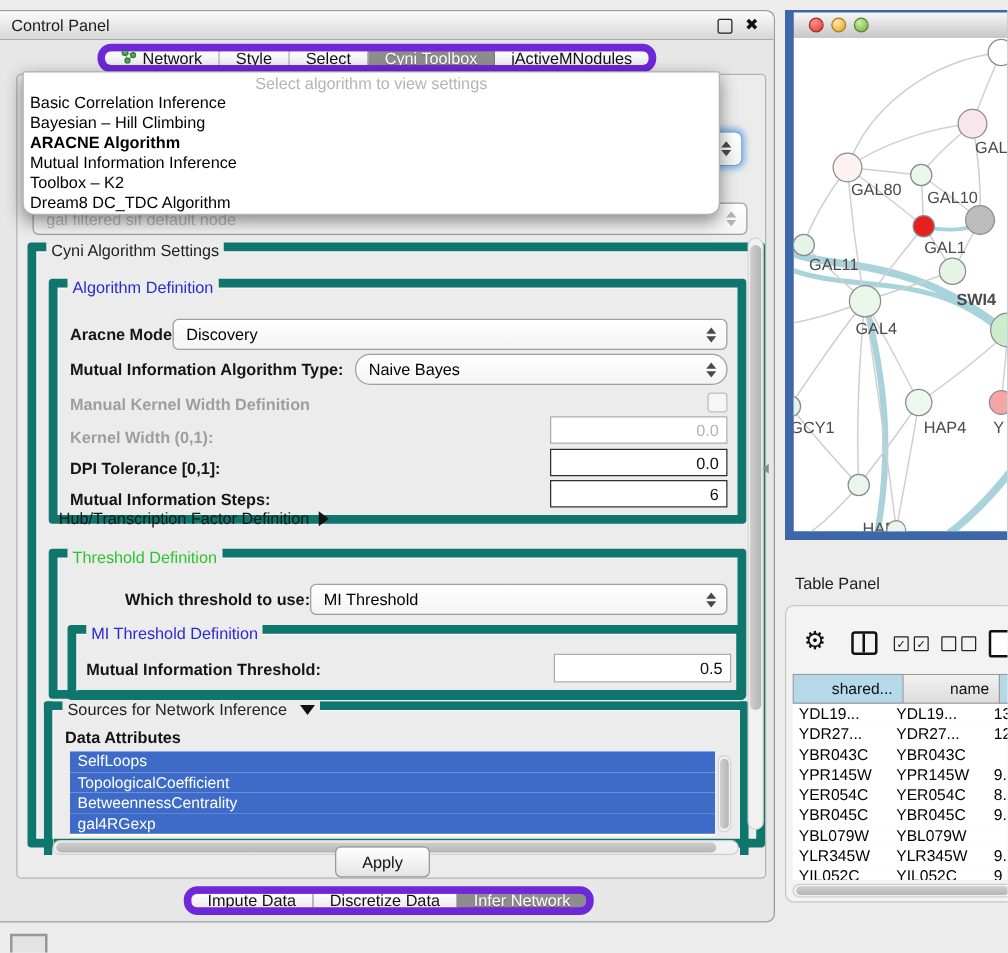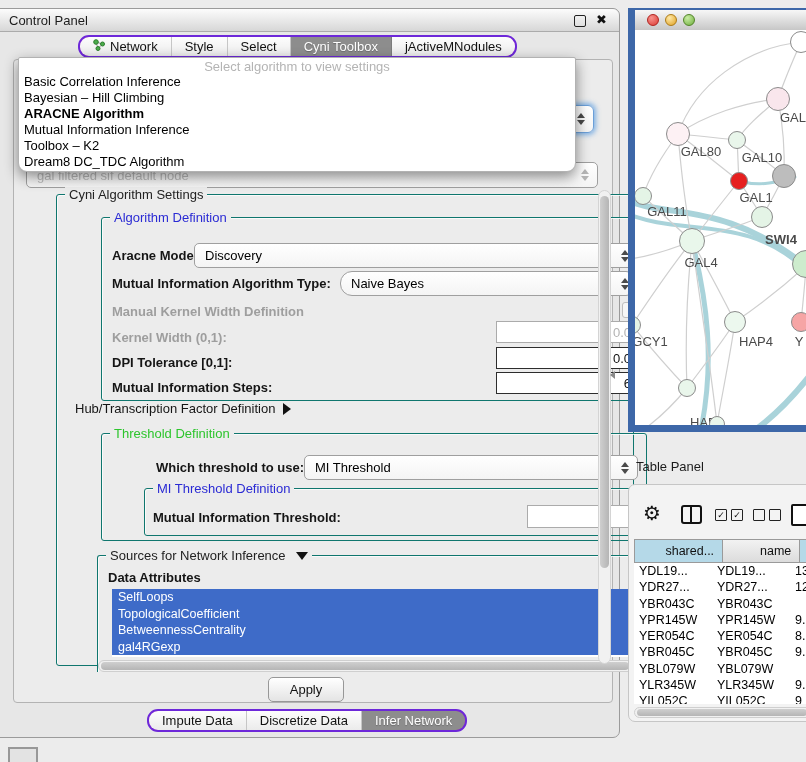--- a/index.html
+++ b/index.html
@@ -8,31 +8,31 @@
   
   .cp-window{position:absolute;left:-8px;top:8px;width:626px;height:728px;background:#e7e7e7;
              border:1px solid #9b9b9b;border-radius:7px;}
   .cp-titlebar{position:absolute;left:0;top:0;right:0;height:22px;border-radius:7px 7px 0 0;
                background:linear-gradient(#fcfcfc,#d7d7d7);border-bottom:1px solid #ababab;
                display:flex;align-items:center;font-size:13px;color:#1c1c1c;padding-left:16px;}
   .float-btn{position:absolute;right:33px;top:6px;width:10px;height:10px;border:1.5px solid #222;
              border-radius:2px;background:transparent;}
   .close-btn{position:absolute;right:12px;top:3px;font-size:13px;font-weight:bold;color:#111;}
   
-  .tabstrip{position:absolute;display:flex;border:2px solid #6d28d9;border-radius:11px;overflow:hidden;
+  .tabstrip{position:absolute;display:flex;border:6px solid #6d28d9;border-radius:11px;overflow:hidden;
             font-size:13px;height:23px;box-sizing:border-box;background:#a21caf;}
   .seg{display:flex;align-items:center;gap:5px;padding:0 13px;border-right:1px solid #c6c6c6;
        background:linear-gradient(#fdfdfd,#ebebeb);color:#111;white-space:nowrap;}
   .seg:last-child{border-right:none;}
   .seg.selected{background:#8d8d8d;color:#fff;border-right-color:#7c7c7c;text-shadow:0 1px 1px rgba(0,0,0,.25);}
   
   .cp-content{position:absolute;left:20px;top:50px;width:600px;height:644px;background:#ececec;
               border:1px solid #b3b3b3;border-radius:4px;box-sizing:border-box;}
-  .grp{position:absolute;border:1px solid #0f766e;border-radius:3px;
-       box-shadow:inset 1px 1px 0 rgba(255,255,255,.75);margin-left:34px;}
+  .grp{position:absolute;border:7px solid #0f766e;border-radius:3px;
+       box-shadow:inset 1px 1px 0 rgba(255,255,255,.75);}
   .gtitle{position:absolute;top:-8px;left:8px;background:#ececec;padding:0 4px;font-size:13px;
           color:#222;white-space:nowrap;display:flex;align-items:center;gap:4px;}
   .t-blue{color:var(--title-blue);}
   .t-green{color:var(--title-green);}
   .lbl{position:absolute;font-size:13px;font-weight:bold;color:#151515;white-space:nowrap;}
   .lbl.plain{font-weight:normal;}
   .lbl.disabled{color:#9e9e9e;}
   .combo{position:absolute;background:linear-gradient(#ffffff,#f4f4f4);border:1px solid #9f9f9f;
          border-radius:5px;display:flex;align-items:center;font-size:13px;padding-left:10px;
          box-sizing:border-box;}

